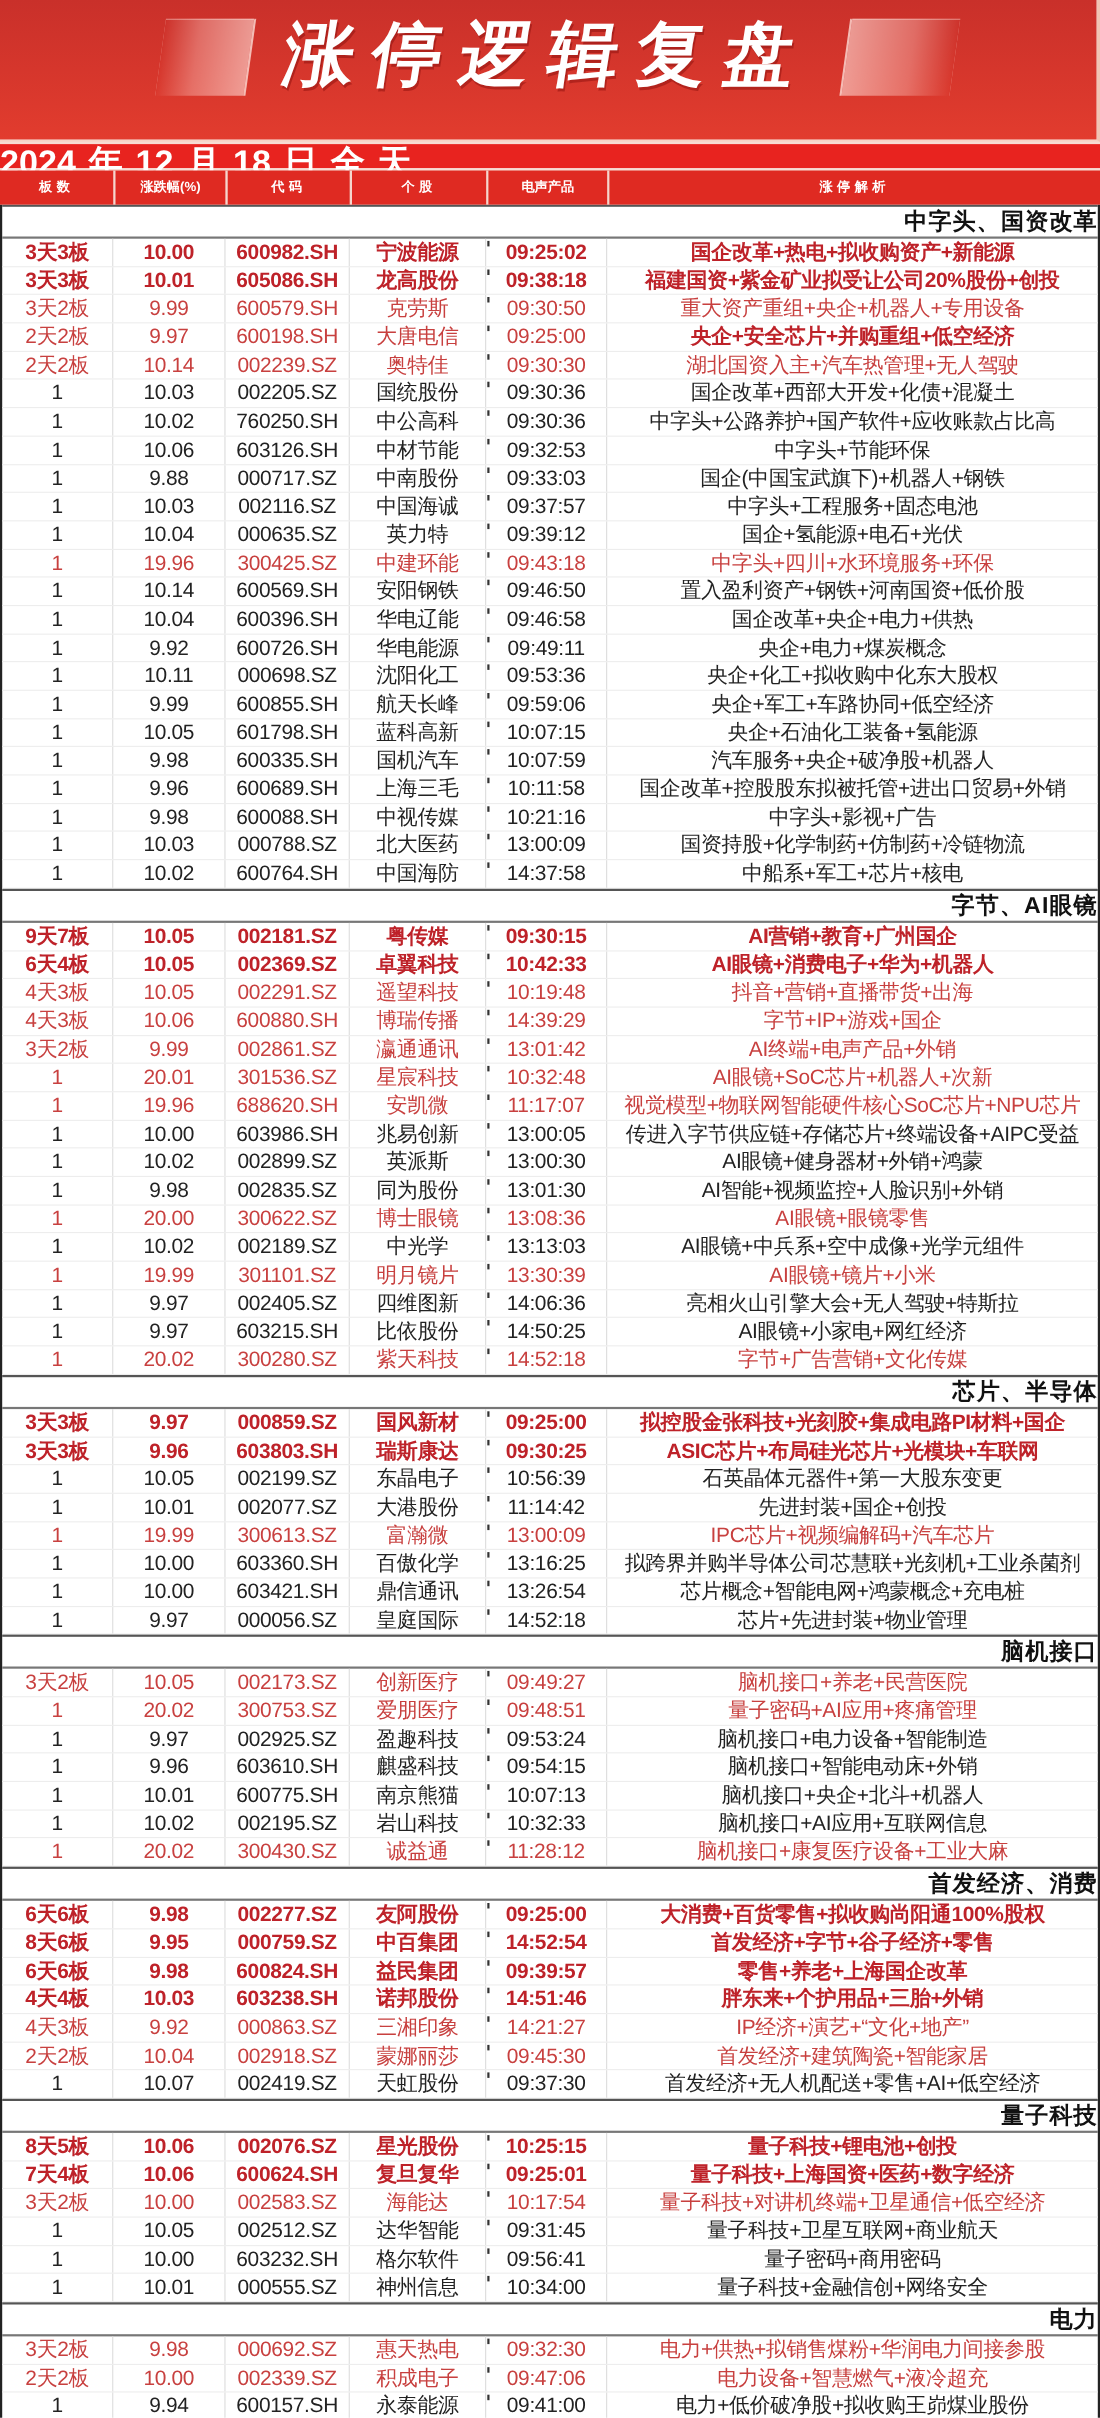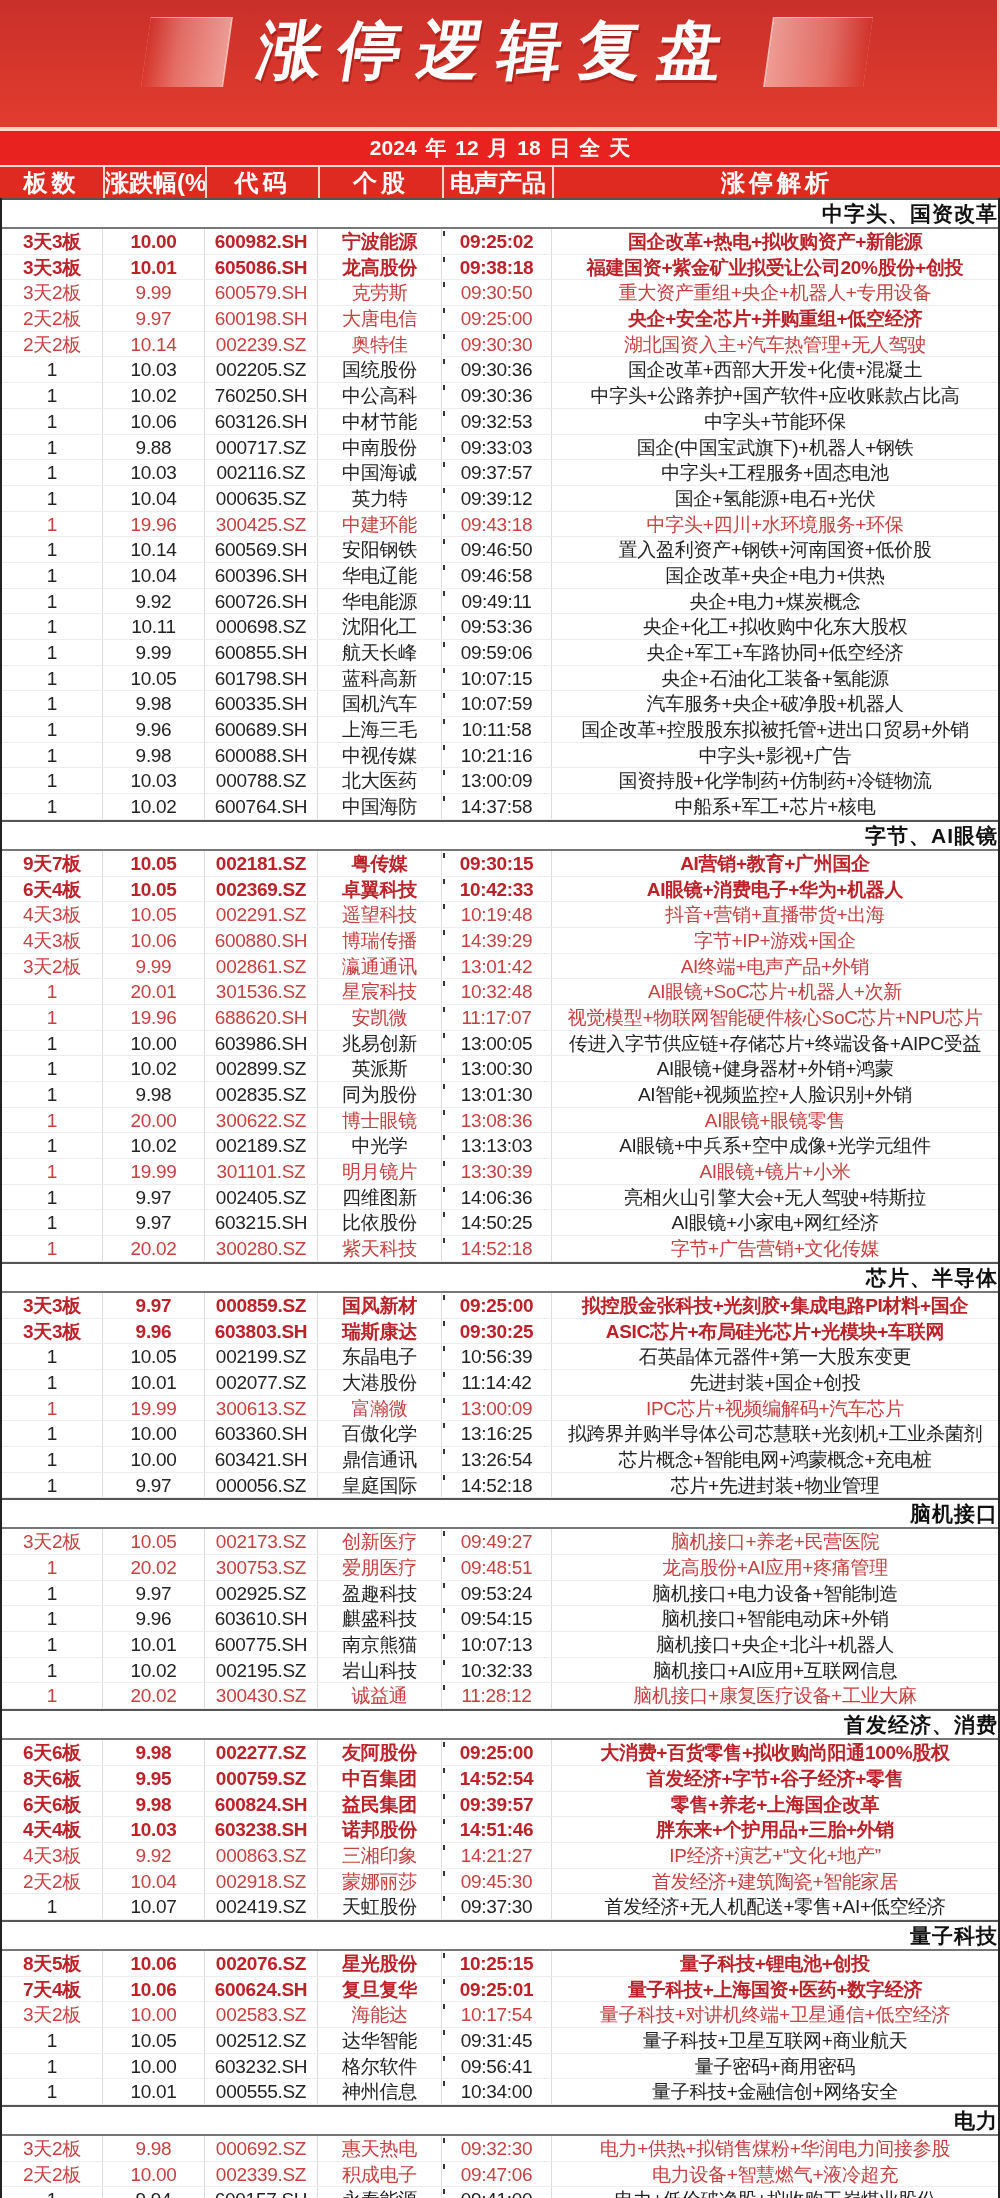--- a/index.html
+++ b/index.html
@@ -15,23 +15,23 @@
     border-right:3px solid #f1c4b4;border-bottom:2px solid #f6d3c6;overflow:hidden}
   .banner-title{position:absolute;left:0;right:0;top:12px;text-align:center;color:#ffffff;font-family:"DejaVu Sans",sans-serif;
     font-size:64px;font-weight:900;letter-spacing:16px;line-height:76px;transform:skewX(-9deg);
     text-shadow:2px 3px 0 rgba(110,0,0,.35)}
   .deco{position:absolute;top:17px;height:70px}
   .deco-left{left:146px;width:82px;background:linear-gradient(90deg,rgba(255,255,255,0) 0%,rgba(255,214,208,.35) 40%,rgba(255,222,216,.6) 100%);
     transform:skewX(-8deg);border-right:2px solid rgba(255,232,226,.75);border-top:1px solid rgba(255,232,226,.5)}
   .deco-right{left:768px;width:100px;background:linear-gradient(90deg,rgba(255,222,216,.6) 0%,rgba(255,214,208,.35) 60%,rgba(255,255,255,0) 100%);
     transform:skewX(-8deg);border-left:2px solid rgba(255,232,226,.75);border-top:1px solid rgba(255,232,226,.5)}
   .gap{height:2px;background:#f7dcd3}
-  .date-row{height:34px;background:var(--date-bg);color:#ffffff;font-weight:bold;font-size:21px;line-height:34px;text-align:center;word-spacing:3px}
+  .date-row{height:22px;background:var(--date-bg);color:#ffffff;font-weight:bold;font-size:31px;line-height:34px;text-align:left;word-spacing:3px}
   .col-header{display:grid;grid-template-columns:103px 102px 113px 124px 110px 1fr;height:33px;background:#f7dcd3;padding-top:2px}
-  .col-header .h{background:var(--header-bg);color:#ffffff;font-weight:bold;font-size:24px;line-height:31px;text-align:center;
+  .col-header .h{background:var(--header-bg);color:#ffffff;font-weight:bold;font-size:12px;line-height:31px;text-align:center;
     border-left:2px solid #f5d6cd;letter-spacing:4px;white-space:nowrap;overflow:hidden}
   .col-header .h:first-child{border-left:none}
   .col-header .h.narrow{letter-spacing:0}
   
   .table{border-left:2px solid #222;border-right:2px solid #222}
   .section-title{height:31px;border-top:2px solid var(--rule);border-bottom:2px solid #777;text-align:right;
     font-weight:bold;font-size:21px;line-height:27px;color:#111;letter-spacing:1px}
   .row{display:grid;grid-template-columns:101px 102px 113px 124px 110px 1fr;height:25.7px;border-bottom:1px solid #ededed}
   .c{position:relative;border-right:1px solid var(--grid);text-align:center;font-size:19px;line-height:25px;white-space:nowrap;overflow:hidden;letter-spacing:-0.3px}
   .c:last-child{border-right:none}
@@ -462,21 +462,21 @@
     <div class="c c4">创新医疗</div>
     <div class="c c5">09:49:27</div>
     <div class="c c6">脑机接口+养老+民营医院</div>
   </div>
           <div class="row st-red">
     <div class="c c1">1</div>
     <div class="c c2">20.02</div>
     <div class="c c3">300753.SZ</div>
     <div class="c c4">爱朋医疗</div>
     <div class="c c5">09:48:51</div>
-    <div class="c c6">龙高股份+AI应用+疼痛管理</div>
+    <div class="c c6">量子密码+AI应用+疼痛管理</div>
   </div>
           <div class="row st-normal">
     <div class="c c1">1</div>
     <div class="c c2">9.97</div>
     <div class="c c3">002925.SZ</div>
     <div class="c c4">盈趣科技</div>
     <div class="c c5">09:53:24</div>
     <div class="c c6">脑机接口+电力设备+智能制造</div>
   </div>
           <div class="row st-normal">

